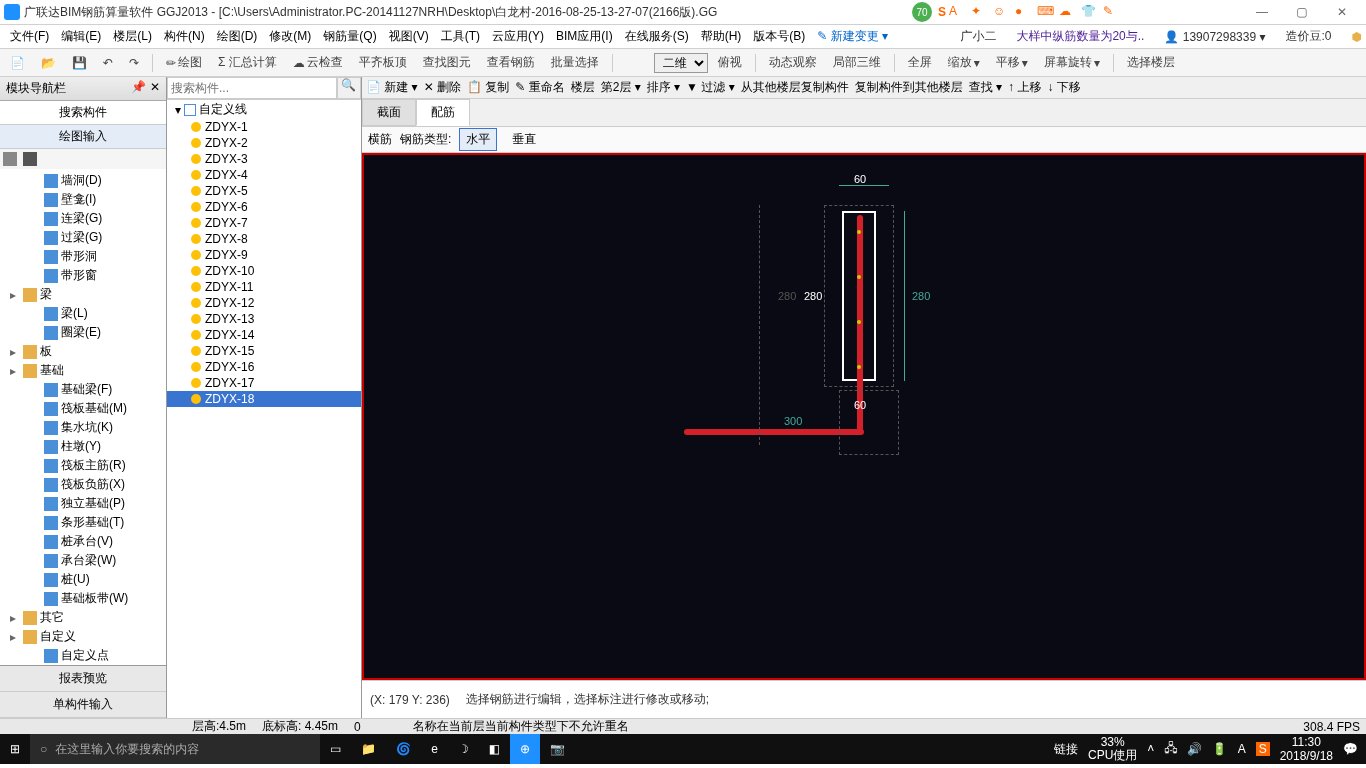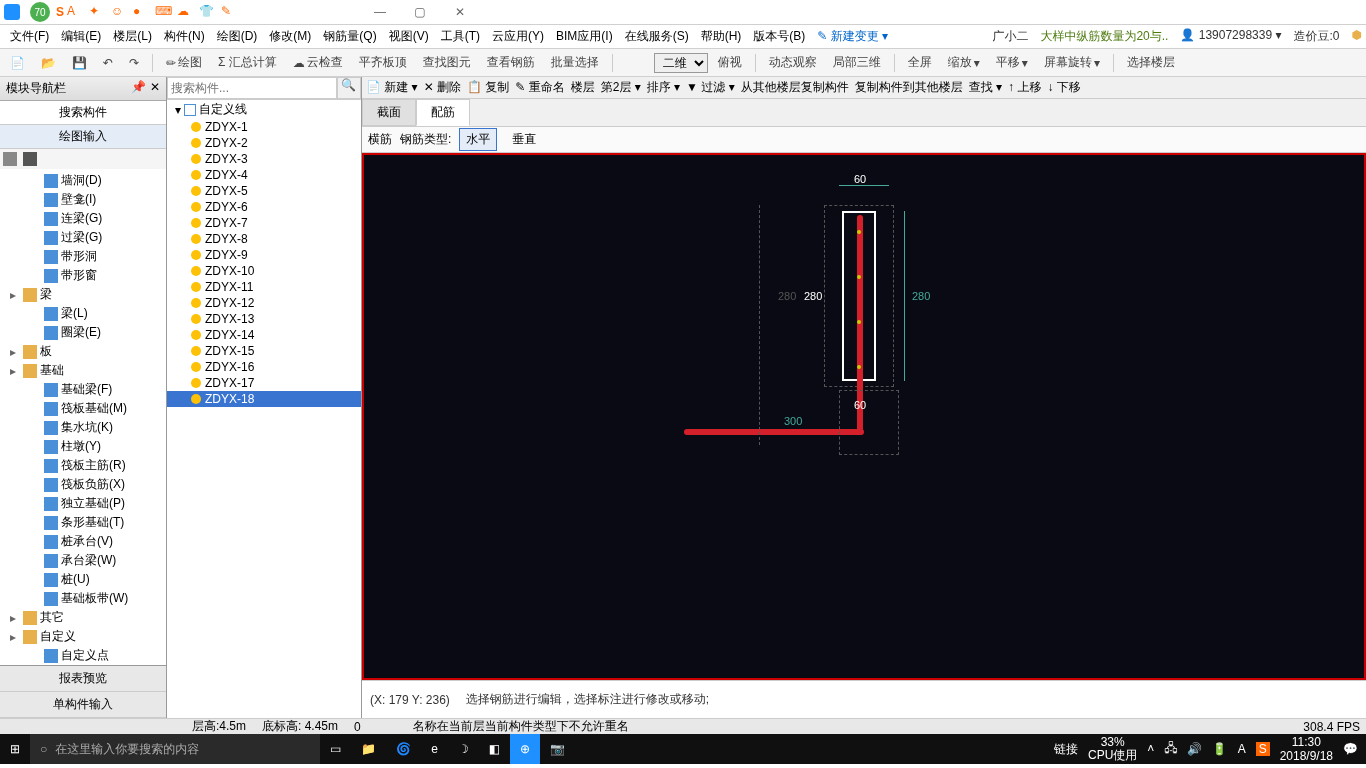--- a/index.html
+++ b/index.html
@@ -5,22 +5,22 @@
 * { margin: 0; padding: 0; box-sizing: border-box; font-family: "Microsoft YaHei", SimSun, Arial, sans-serif; font-size: 12px; }
 body { background: #fff; overflow: hidden; width: 1366px; height: 768px; }
 .titlebar { height: 25px; background: #fff; display: flex; align-items: center; padding: 0 4px; border-bottom: 1px solid #d0d0d0; }
 .titlebar .icon { width: 16px; height: 16px; background: #1e90ff; border-radius: 3px; margin-right: 4px; }
 .titlebar .title { flex: 1; color: #333; }
 .titlebar .badge { background: #4caf50; color: #fff; border-radius: 50%; width: 20px; height: 20px; display: inline-flex; align-items: center; justify-content: center; font-size: 10px; margin: 0 6px; }
 .titlebar .sym { width: 16px; height: 16px; margin: 0 3px; color: #ff6600; }
 .titlebar .winbtn { width: 40px; text-align: center; color: #666; }
 .menubar { height: 24px; background: #fff; display: flex; align-items: center; border-bottom: 1px solid #d0d0d0; padding: 0 4px; }
 .menubar .menu { padding: 0 6px; cursor: pointer; }
-.menubar .right { margin-left: auto; display: flex; align-items: flex-start; gap: 12px; color: #0066cc; }
-.menubar .teal { color: #4d7c0f; }
+.menubar .right { margin-left: auto; display: flex; align-items: center; gap: 20px; color: #0066cc; }
+.menubar .teal { color: #4c1d95; }
 .toolbar { height: 28px; background: #f5f5f5; display: flex; align-items: center; padding: 0 4px; border-bottom: 1px solid #d0d0d0; gap: 4px; }
 .toolbar .tbbtn { padding: 2px 6px; color: #444; cursor: pointer; display: flex; align-items: center; gap: 2px; }
 .toolbar .sep { width: 1px; height: 18px; background: #ccc; margin: 0 3px; }
 .main { display: flex; height: calc(100% - 25px - 24px - 28px - 20px - 30px); }
 .leftpanel { width: 167px; border-right: 1px solid #999; display: flex; flex-direction: column; background: #f0f0f0; }
 .navhdr { background: linear-gradient(#eee,#ddd); padding: 3px 6px; border-bottom: 1px solid #aaa; display: flex; justify-content: space-between; }
 .navtab { background: #fff; padding: 3px; text-align: center; border-bottom: 1px solid #ccc; }
 .smalltabs { padding: 3px; display: flex; gap: 6px; background: #f5f5f5; }
 .smalltabs span { width: 14px; height: 14px; background: #888; display: inline-block; }
 .tree { flex: 1; overflow-y: auto; background: #fff; padding: 2px; }
@@ -68,20 +68,21 @@
 .rebar { position: absolute; background: #d4202a; }
 .rect { position: absolute; border: 2px solid #fff; }
 .dash { position: absolute; border: 1px dashed #555; }
 .ext { position: absolute; background: #4a9; }
 </style>
 </head>
 <body>
 
 <div class="titlebar">
   <span class="icon"></span>
+  <span class="title">广联达BIM钢筋算量软件 GGJ2013 - [C:\Users\Administrator.PC-20141127NRH\Desktop\白龙村-2016-08-25-13-27-07(2166版).GG</span>
   <span class="badge">70</span>
   <span style="color:#ff6600;font-weight:bold">S</span>
   <span class="sym">A</span>
   <span class="sym">✦</span>
   <span class="sym">☺</span>
   <span class="sym">●</span>
   <span class="sym">⌨</span>
   <span class="sym">☁</span>
   <span class="sym">👕</span>
   <span class="sym">✎</span>

